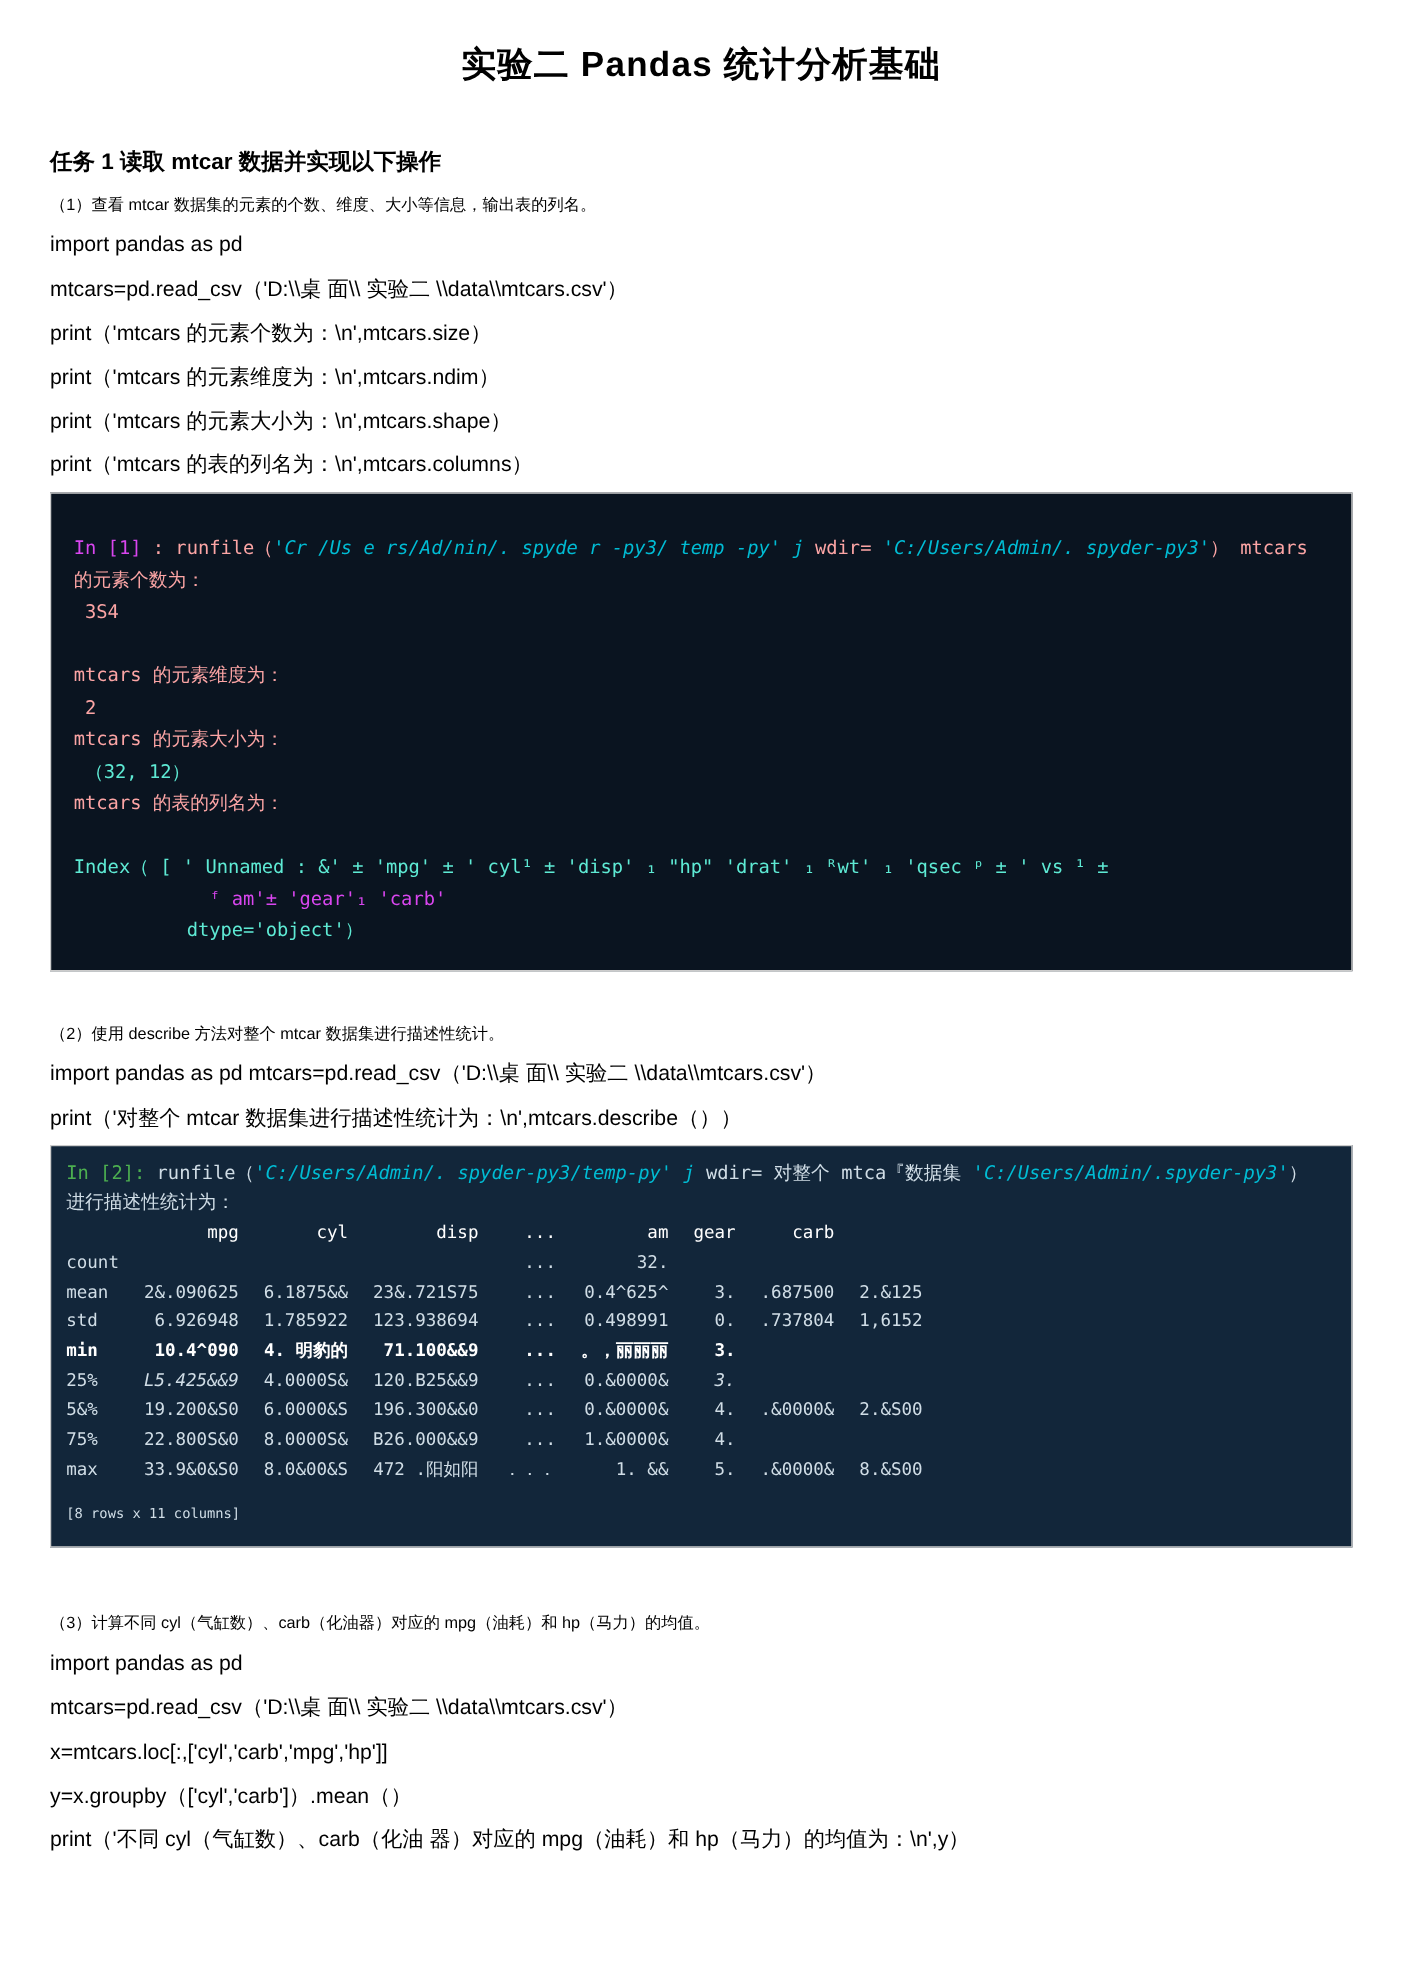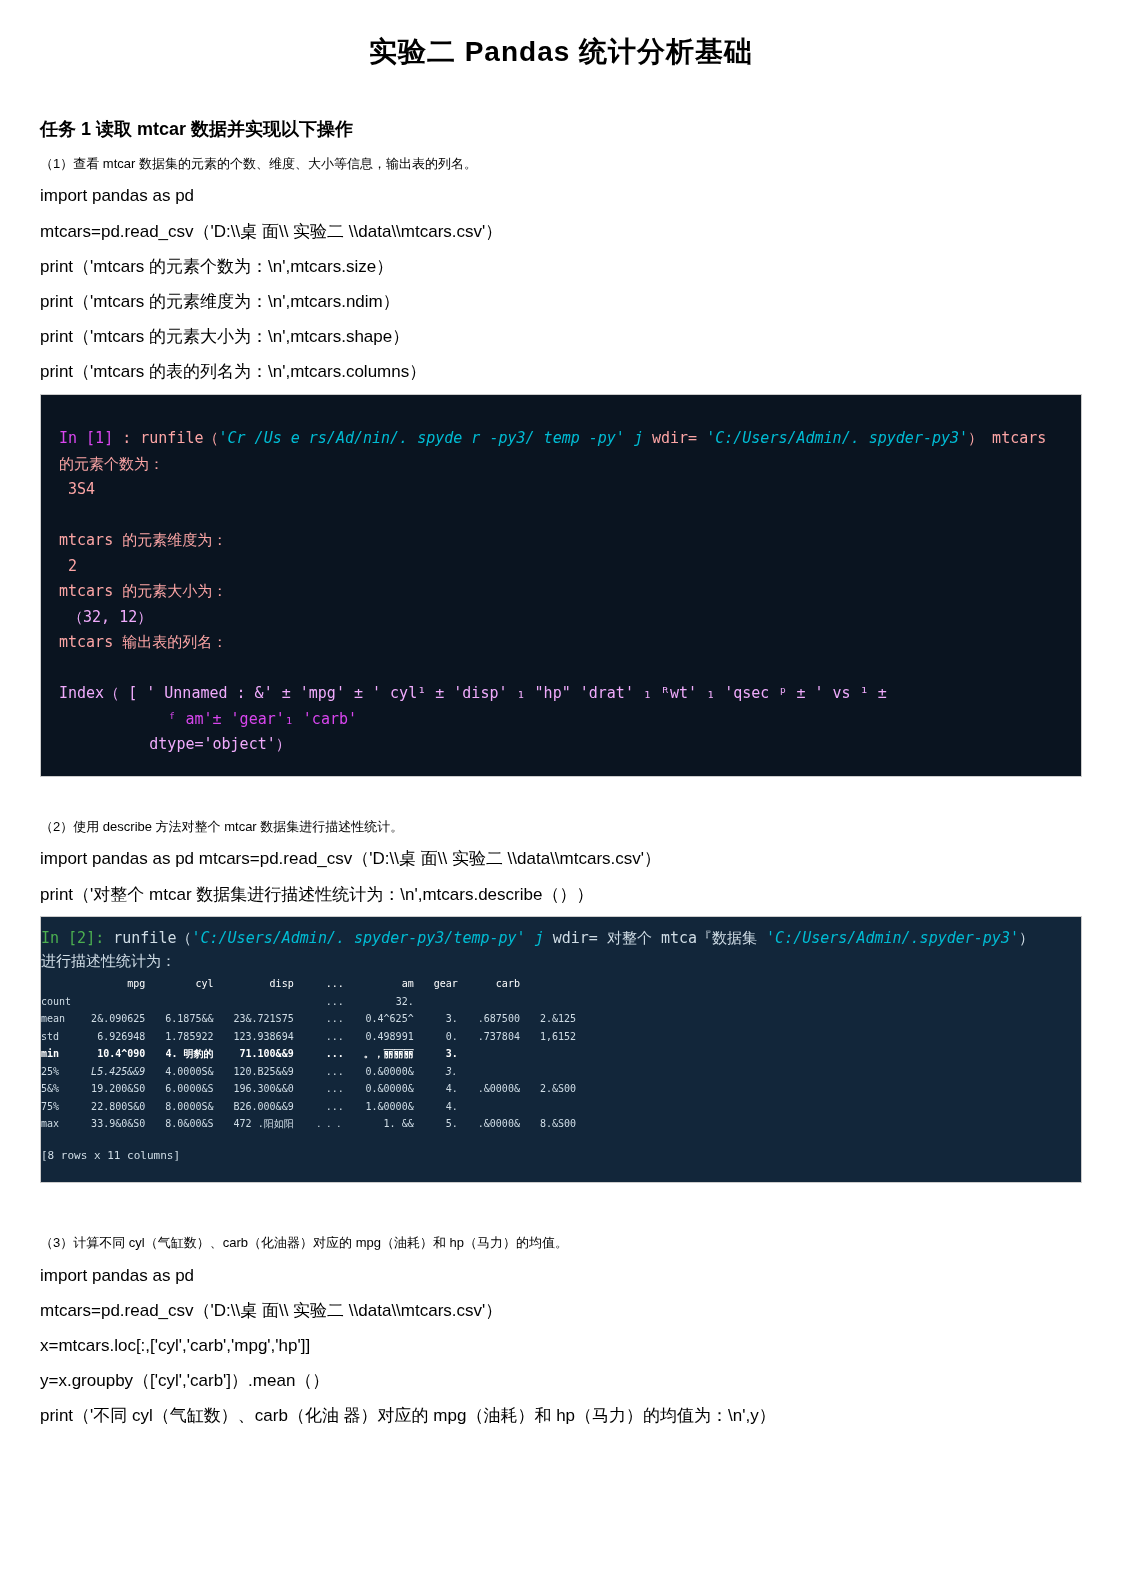--- a/index.html
+++ b/index.html
@@ -33,39 +33,39 @@
       padding: 6px 18px 18px 18px;
       font-family: Consolas, monospace;
       font-size: 15px;
       line-height: 1.7;
       margin: 8px 0 40px 0;
       border: 1px solid #ccc;
       white-space: pre-wrap;
     }
     .console .green { color: #d946ef; }
     .console .cyan { color: #00bcd4; font-style: italic; }
-    .console .pale { color: #f0abfc; }
+    .console .pale { color: #5eead4; }
     .console .white { color: #fca5a5; text-align: right; }
 
     .console2 {
       background: #12263a;
       color: #d0dde6;
-      padding: 10px 18px 18px 0;
+      padding: 10px 18px 18px 12px;
       font-family: Consolas, monospace;
       font-size: 15px;
       line-height: 1.55;
       margin: 4px 0 50px 0;
       border: 1px solid #ccc;
     }
     .console2 .green { color: #4caf50; }
     .console2 .cyan { color: #00bcd4; font-style: italic; }
     table.out {
       border-collapse: collapse;
       color: #d0dde6;
-      font-size: 10px;
+      font-size: 14px;
       margin-top: 2px;
     }
     table.out td, table.out th {
       padding: 1px 20px 1px 0;
       text-align: right;
       white-space: nowrap;
     }
     table.out th { font-weight: normal; color: #fff; }
     table.out td:first-child, table.out th:first-child { text-align: left; }
     .bold-row td { font-weight: bold; color: #fff; }
@@ -90,21 +90,21 @@
 <div class="code-line">print（'mtcars 的表的列名为：\n',mtcars.columns）</div>
 
 <div class="console">
 <span class="green">In [1]</span><span class="white"> : runfile（</span><span class="cyan">'Cr /Us e rs/Ad/nin/. spyde r -py3/ temp -py' j</span><span class="white"> wdir= </span><span class="cyan">'C:/Users/Admin/. spyder-py3'</span><span class="white">）</span> <span class="white">mtcars 的元素个数为：</span>
  <span class="white">3S4</span>
 
 <span class="white">mtcars 的元素维度为：</span>
 <span class="white"> 2</span>
 <span class="white">mtcars 的元素大小为：</span>
  <span class="pale">（32, 12）</span>
-<span class="white">mtcars 输出表的列名：</span>
+<span class="white">mtcars 的表的列名为：</span>
 
 <span class="pale">Index（ [ ' Unnamed : &amp;' ± 'mpg' ± ' cyl¹ ± 'disp' ₁ "hp" 'drat' ₁ ᴿwt' ₁ 'qsec ᵖ ± ' vs ¹ ±</span>
             <span class="green">ᶠ am'± 'gear'₁ 'carb'</span>
           <span class="pale">dtype='object'）</span>
 </div>
 
 <div class="para">（2）使用 describe 方法对整个 mtcar 数据集进行描述性统计。</div>
 <div class="code-line">import pandas as pd mtcars=pd.read_csv（'D:\\桌  面\\ 实验二  \\data\\mtcars.csv'）</div>
 <div class="code-line">print（'对整个 mtcar 数据集进行描述性统计为：\n',mtcars.describe（））</div>
 

